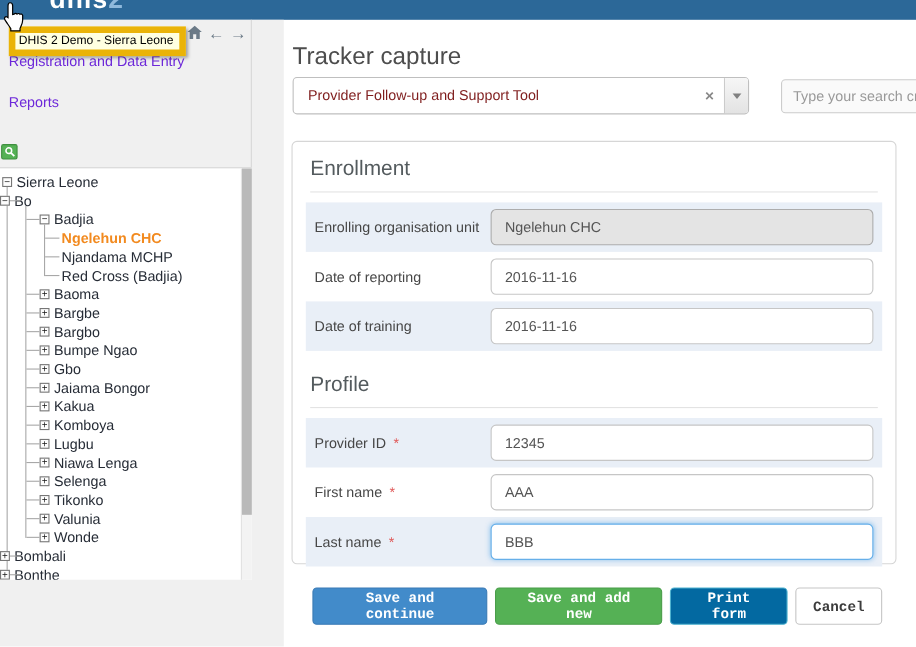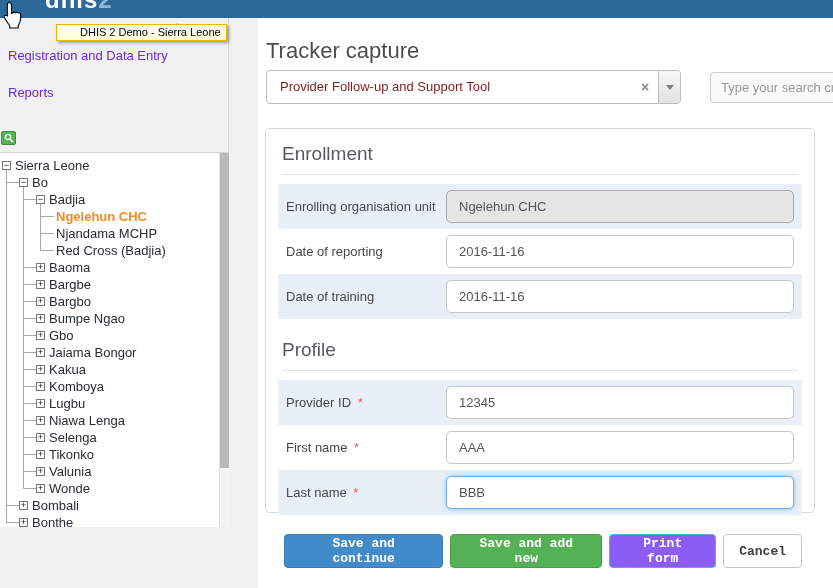--- a/index.html
+++ b/index.html
@@ -23,33 +23,33 @@
   .tree-search-btn { position:absolute; left:1px; top:113px; width:15px; height:14px; background:#55b155; border:1px solid #3f8f3f; border-radius:2px; display:flex; align-items:center; justify-content:center; cursor:pointer; }
 
   
   .tree-panel { position:absolute; left:0; top:134px; width:229px; height:375px; background:#fff; border-top:1px solid #d4d4d4; overflow:hidden; }
   .tree-scrollbar { position:absolute; right:0; top:0; width:10px; height:375px; background:#f3f3f3; border-left:1px solid #e2e2e2; }
   .tree-scroll-thumb { position:absolute; left:0; top:0; width:9px; height:315px; background:#b9b9b9; }
   .tree-items { position:absolute; left:0; top:4px; right:10px; }
   .tree-guide { position:absolute; width:1px; background:#a8a8a8; }
   .tree-row { position:relative; height:17px; line-height:17px; white-space:nowrap; font-size:13px; color:#262c36; }
   .tree-row.l0 { padding-left:2px; }
-  .tree-row.l1 { padding-left:19px; }
+  .tree-row.l1 { }
   .tree-row.l2 { padding-left:36px; }
   .tree-row.l3.leaf { padding-left:56px; }
   .tree-row.l1::before, .tree-row.l2::before { content:''; position:absolute; top:8px; border-top:1px solid #a8a8a8; }
   .tree-row.l1::before { left:7px; width:12px; }
   .tree-row.l2::before { left:24px; width:12px; }
   .expander { display:inline-block; width:9px; height:9px; border:1px solid #767676; background:#fdfdfd; font-size:9px; line-height:7px; text-align:center; color:#111; vertical-align:middle; margin-right:4px; position:relative; top:-1px; cursor:pointer; }
   .dash { position:absolute; left:41px; top:8px; width:13px; border-top:1px solid #a8a8a8; }
   .tree-label { cursor:pointer; }
   .tree-label.selected { color:#f28a1f; font-weight:bold; }
 
   
-  .tooltip { position:absolute; left:8px; top:24px; background:#ffffe1; border:1px solid #eab308; padding:1px 5px 2px 23px; font-size:11px; color:#000; box-shadow:2px 2px 3px rgba(0,0,0,0.35); white-space:nowrap; z-index:50;margin-left:48px; }
+  .tooltip { position:absolute; left:8px; top:24px; background:#ffffe1; border:6px solid #eab308; padding:1px 5px 2px 3px; font-size:11px; color:#000; box-shadow:2px 2px 3px rgba(0,0,0,0.35); white-space:nowrap; z-index:50; }
   .cursor { position:absolute; left:1px; top:1px; z-index:60; }
 
   
   .page-title { position:absolute; left:266px; top:38px; font-size:22px; color:#4d4d4d; }
   .program-select { position:absolute; left:266px; top:70px; width:415px; height:34px; background:#fff; border:1px solid #bfbfbf; border-radius:4px; display:flex; align-items:stretch; }
   .s2-value { flex:1; font-size:13px; color:#7f1d1d; line-height:32px; padding-left:13px; overflow:hidden; white-space:nowrap; cursor:pointer; }
   .s2-clear { width:26px; text-align:center; line-height:32px; font-size:14px; font-weight:bold; color:#888; cursor:pointer; }
   .s2-arrow-btn { width:22px; border-left:1px solid #bfbfbf; background:linear-gradient(#f6f6f6,#e3e3e3); border-radius:0 3px 3px 0; display:flex; align-items:center; justify-content:center; cursor:pointer; }
   .s2-triangle { width:0; height:0; border-left:4px solid transparent; border-right:4px solid transparent; border-top:5px solid #808080; }
   .search-input { position:absolute; left:710px; top:72px; width:170px; height:31px; background:#fafafa; border:1px solid #ccc; border-radius:4px; padding:0 10px; font-size:13px; color:#333; font-family:"Liberation Sans",sans-serif; }
@@ -64,21 +64,21 @@
   .form-row.shaded { background:#e9eff7; }
   .field-label { flex:0 0 160px; font-size:13px; color:#474747; }
   .req { color:#e05c5c; margin-left:3px; }
   .field-input { flex:1; height:33px; border:1px solid #c6c6c6; border-radius:5px; padding:0 12px; font-size:13px; color:#555; background:#fff; font-family:"Liberation Sans",sans-serif; outline:none; }
   .field-input.disabled { background:#e4e4e4; border-color:#adadad; }
   .field-input.focused { border-color:#66afe9; box-shadow:0 0 5px rgba(102,175,233,0.7); }
   .form-actions { display:flex; gap:7px; margin:19px 0 0 6px; }
   .btn { height:34px; border-radius:4px; font-size:13px; font-weight:bold; padding:0 15px; color:#fff; border:1px solid transparent; cursor:pointer; font-family:Liberation Mono, monospace; }
   .btn-primary { background:#428bca; border-color:#3a7ab5; }
   .btn-success { background:#55b155; border-color:#4a9d4a; }
-  .btn-info { background:#8b5cf6; border-color:#4fb2cf; }
+  .btn-info { background:#0369a1; border-color:#4fb2cf; }
   .btn-default { background:#fff; color:#3c3c3c; border-color:#c5c5c5; }
 </style>
 </head>
 <body>
 
 <div class="screen">
 
   <div class="header">
     <div class="logo-clip">
       <div class="logo-text"><span>dhis</span><span class="accent">2</span></div>

